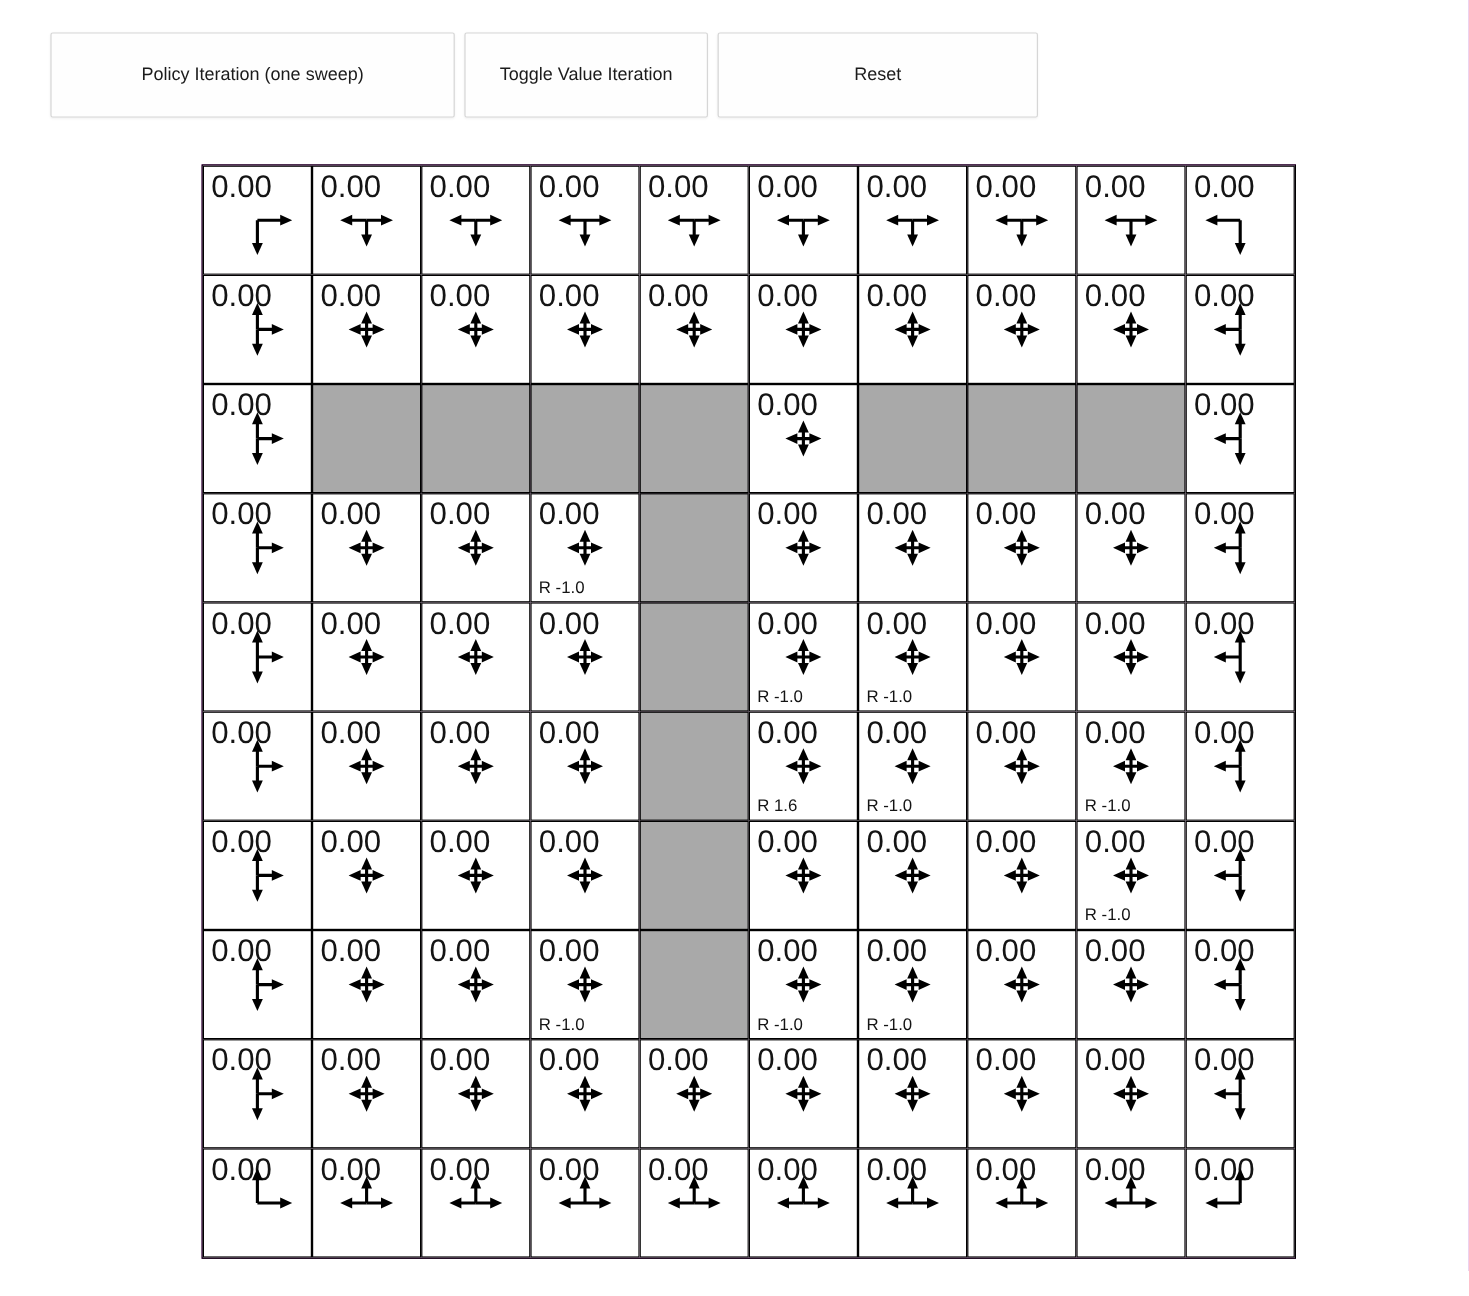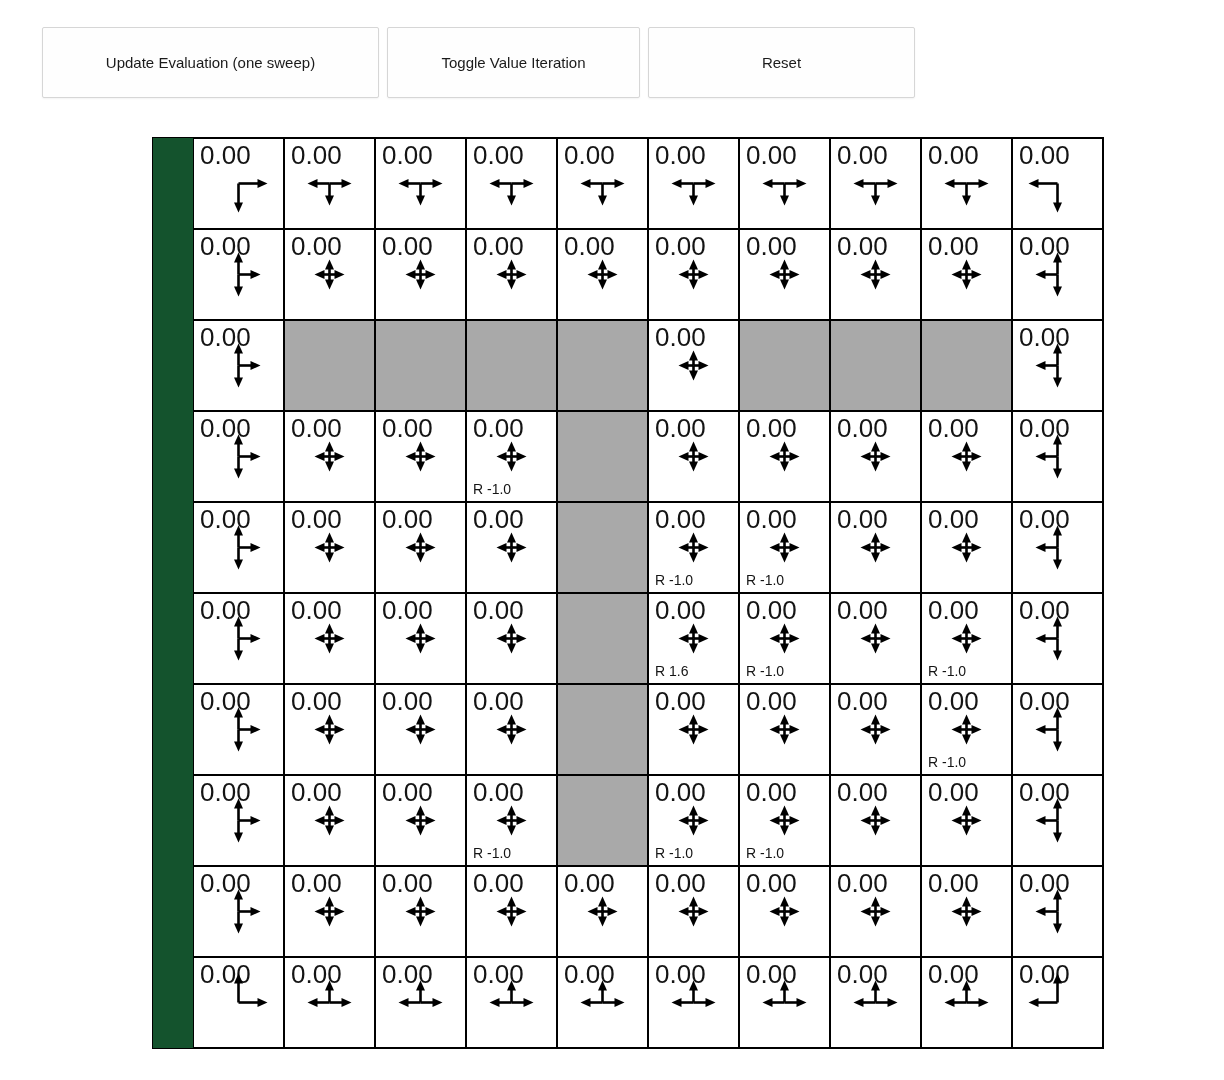--- a/index.html
+++ b/index.html
@@ -14,47 +14,47 @@
     height:71px;background:var(--btn-bg,#fefefe);
     border:1px solid var(--btn-border,#d6d6d6);
     border-radius:2px;
     box-shadow:0 1px 2px rgba(0,0,0,0.05);
     display:flex;align-items:center;justify-content:center;
     font-size:15px;color:#1b1b1b;cursor:pointer;
     box-sizing:border-box;white-space:nowrap;
   }
   .btn-0{width:337px}
   .btn-1{width:257px}
-  .btn-2{width:253px}
+  .btn-2{width:203px}
   .btn-3{width:267px}
   .grid{
-    position:absolute;left:152px;top:137px;
+    position:absolute;left:168px;top:137px;
     display:grid;grid-template-columns:repeat(10,91px);grid-auto-rows:91px;
-    border:1px solid var(--line,#000);width:fit-content;background:#14532d;padding-left:40px;
+    border:1px solid var(--line,#000);width:fit-content;background:#a21caf;
   }
   .cell{
     position:relative;border:1px solid var(--line,#000);
     background:var(--cell-bg,#ffffff);box-sizing:border-box;cursor:pointer;
   }
   .cell.wall{background:var(--wall,#a9a9a9);}
   .value{
     position:absolute;top:2px;left:6px;font-size:26px;line-height:1.1;
     color:var(--text,#141414);pointer-events:none;
   }
   .reward{
     position:absolute;bottom:4px;left:6px;font-size:14px;
     color:var(--text,#141414);pointer-events:none;margin-top:15px;
   }
   svg.arrows{position:absolute;left:0;top:0;width:100%;height:100%;pointer-events:none;}
 </style>
 </head>
 <body style="--page-bg: #ffffff; --cell-bg: #ffffff; --wall: #a9a9a9; --line: #000000; --text: #141414; --btn-bg: #fefefe; --btn-border: #d6d6d6;">
 
 <div class="toolbar">
-  <button class="btn btn-0">Update Evaluation (one sweep)</button>
+  <button class="btn btn-0">Policy Iteration (one sweep)</button>
   <button class="btn btn-2">Toggle Value Iteration</button>
   <button class="btn btn-3">Reset</button>
 </div>
 
 <div class="grid" id="grid">
     <div class="cell">
       <span class="value">0.00</span>
       <svg viewBox="0 0 89 89" class="arrows">
         <line x1="44.5" y1="44.5" x2="44.5" y2="64.5" stroke="#000000" stroke-width="2.6"></line>
         <polygon points="44.5,73.5 49,63.5 40,63.5" fill="#000000"></polygon>

